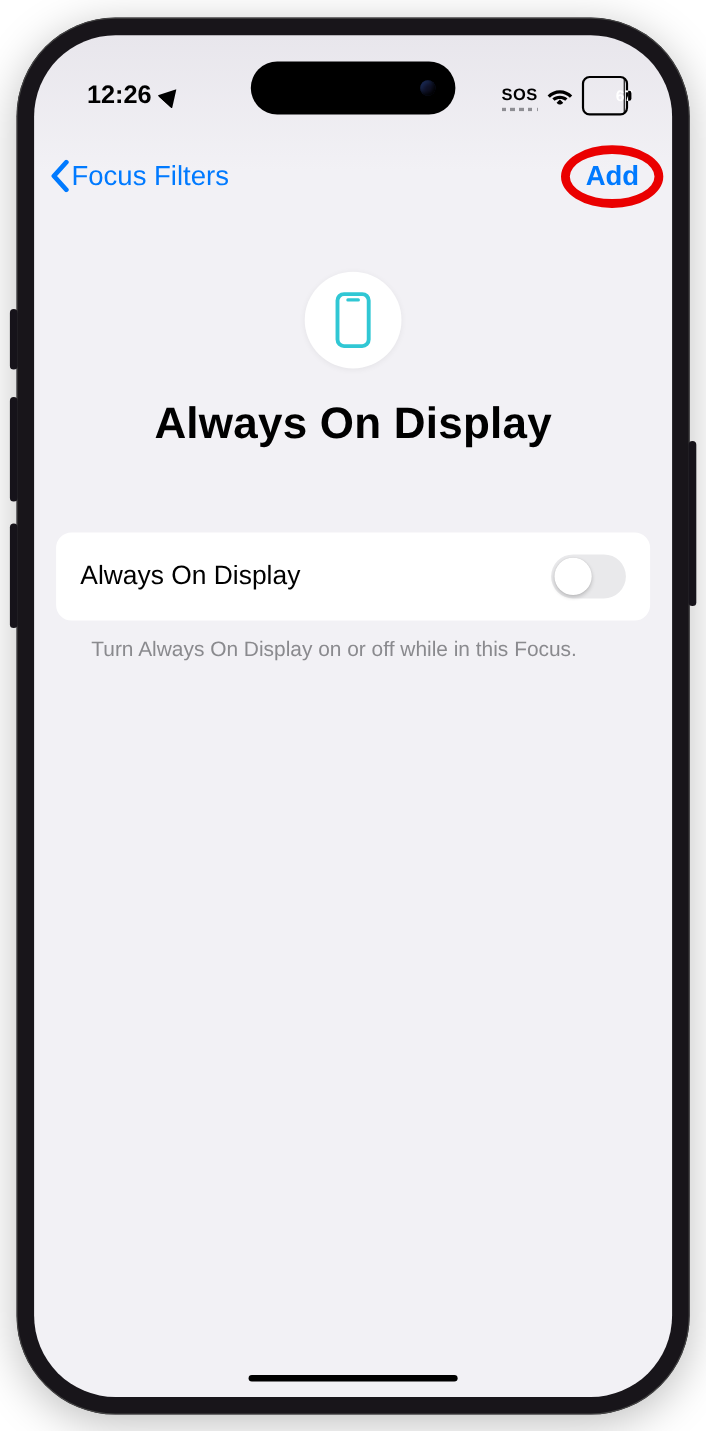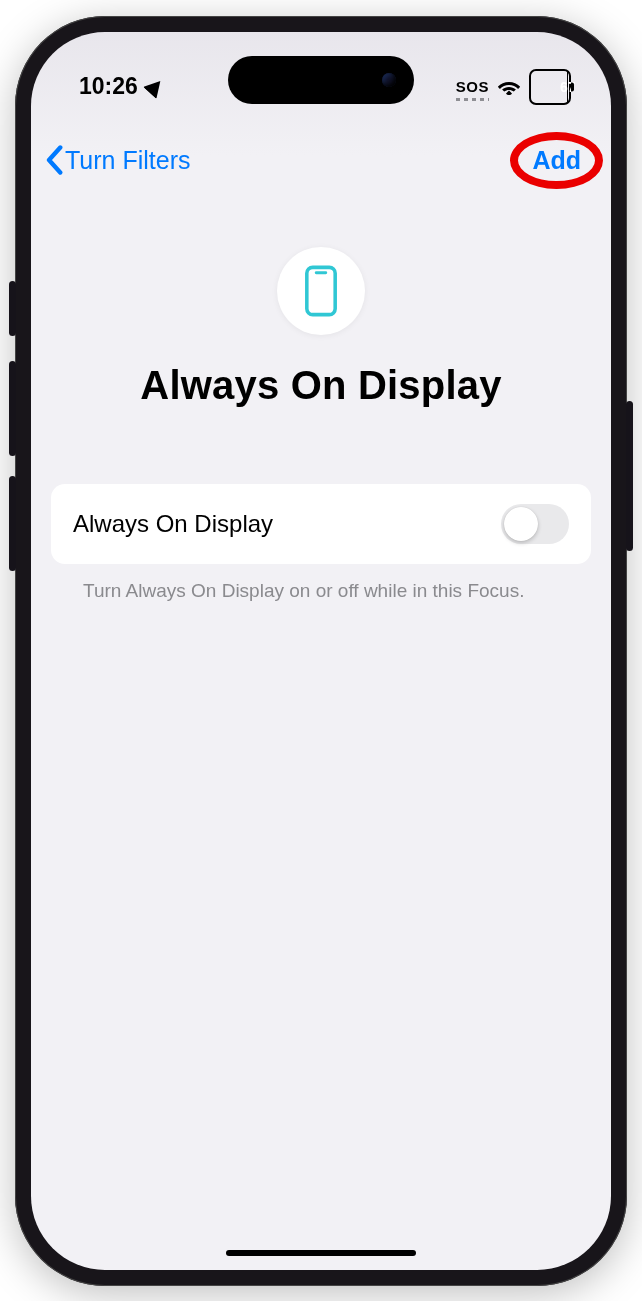--- a/index.html
+++ b/index.html
@@ -208,42 +208,42 @@
   <div class="phone-side-btn sb-left1"></div>
   <div class="phone-side-btn sb-left2"></div>
   <div class="phone-side-btn sb-left3"></div>
   <div class="phone-side-btn sb-right"></div>
 
   <div class="screen">
     <div class="island"></div>
 
     <div class="status-bar">
       <div class="status-left">
-        <span>10:26</span>
+        <span>12:26</span>
         <span class="loc-arrow"></span>
       </div>
       <div class="status-right">
         <span class="sos">SOS</span>
         <span class="wifi">
           <svg width="24" height="18" viewBox="0 0 24 18">
               <path d="M12 17c1.2 0 2.3-.6 3-1.6l-3-3-3 3c.7 1 1.8 1.6 3 1.6zm0-13C7.6 4 3.6 5.8.8 8.8l2.1 2.1C5.2 8.5 8.4 7 12 7s6.8 1.5 9.1 3.9l2.1-2.1C20.4 5.8 16.4 4 12 4zm0 5c-2.6 0-5 .9-6.9 2.5l2.1 2.1C8.5 12.6 10.2 12 12 12s3.5.6 4.8 1.6l2.1-2.1C17 9.9 14.6 9 12 9z" fill="#000"></path>
             </svg>
         </span>
         <span class="battery">
           <span class="battery-fill">67</span>
         </span>
       </div>
     </div>
 
     <div class="nav">
       <div class="back">
         <svg width="18" height="30" viewBox="0 0 14 24">
             <path d="M12 2 3 12l9 10" stroke="#007aff" stroke-width="3.5" fill="none" stroke-linecap="round" stroke-linejoin="round"></path>
           </svg>
-        <span>Turn Filters</span>
+        <span>Focus Filters</span>
       </div>
       <div class="add">
         <span>Add</span>
         <span class="annot-circle"></span>
       </div>
     </div>
 
     <div class="header-area">
       <div class="icon-circle">
         <svg width="36" height="52" viewBox="0 0 28 44">

